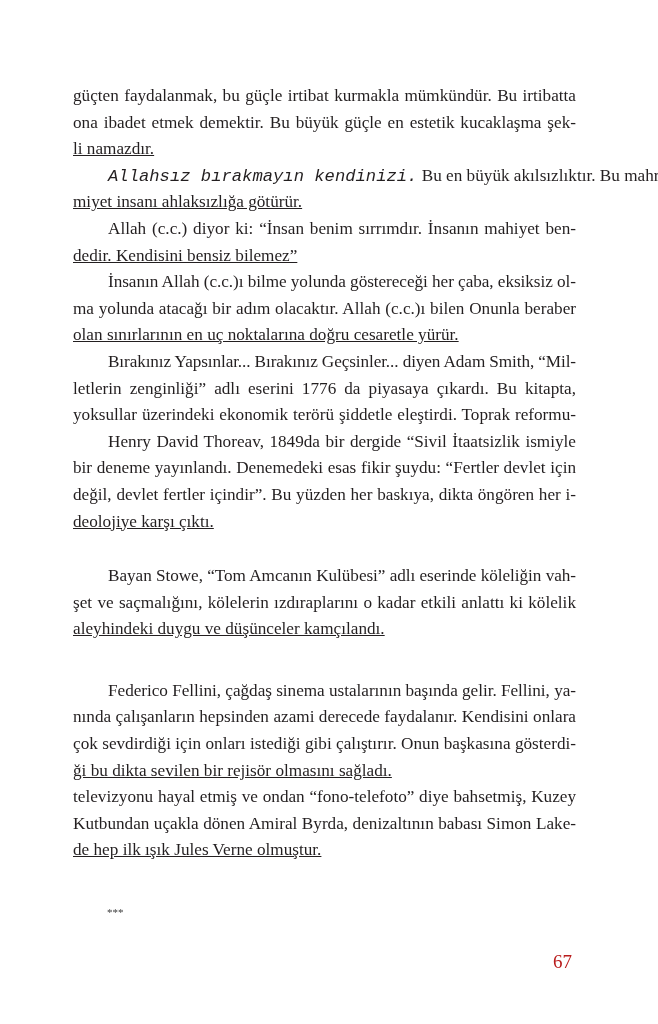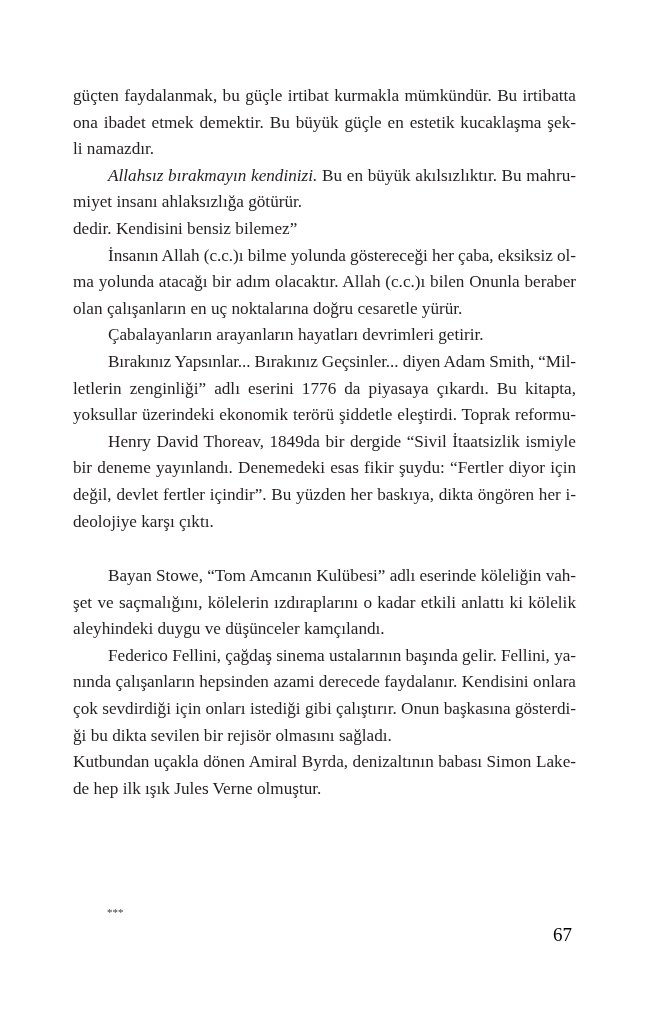--- a/index.html
+++ b/index.html
@@ -34,90 +34,91 @@
     height: 26.6px;
     line-height: 26.6px;
     font-size: 17.2px;
     white-space: nowrap;
     text-align: justify;
     text-align-last: justify;
     letter-spacing: 0;
   }
   .line.last {
     text-align-last: left;
+    text-decoration: underline;
   }
   .line.indent {
     padding-left: 35px;
   }
   .italic {
     font-style: italic;
+    font-family: Liberation Mono, monospace;
   }
   .separator {
     position: absolute;
     left: 107px;
     top: 906px;
     font-size: 11px;
     letter-spacing: 0px;
     color: #3a3a3a;
   }
   .page-number {
     position: absolute;
     left: 553px;
-    top: 924px;
+    top: 951px;
     font-size: 19px;
-    color: #000000;
+    color: #b91c1c;
   }
 </style>
 </head>
 <body>
 
 <div class="page">
   <div class="text-block" id="text-block">
       <div>
         <span class="line"><span>güçten faydalanmak, bu güçle irtibat kurmakla mümkündür. Bu irtibatta</span></span>
         <span class="line"><span>ona ibadet etmek demektir. Bu büyük güçle en estetik kucaklaşma şek-</span></span>
         <span class="line last"><span>li namazdır.</span></span>
       </div>
       <div>
         <span class="line indent"><span class="italic">Allahsız bırakmayın kendinizi.</span><span> Bu en büyük akılsızlıktır. Bu mahru-</span></span>
         <span class="line last"><span>miyet insanı ahlaksızlığa götürür.</span></span>
       </div>
       <div>
+        <span class="line indent"><span>Allah (c.c.) diyor ki: “İnsan benim sırrımdır. İnsanın mahiyet ben-</span></span>
         <span class="line last"><span>dedir. Kendisini bensiz bilemez”</span></span>
       </div>
       <div>
         <span class="line indent" style="letter-spacing: -0.0506696px;"><span>İnsanın Allah (c.c.)ı bilme yolunda göstereceği her çaba, eksiksiz ol-</span></span>
         <span class="line"><span>ma yolunda atacağı bir adım olacaktır. Allah (c.c.)ı bilen Onunla beraber</span></span>
-        <span class="line last"><span>olan çalışanların en uç noktalarına doğru cesaretle yürür.</span></span>
-      </div>
-      <div>
-        <span class="line indent last"><span>Çabalayanların arayanların hayatları devrimleri getirir.</span></span>
+        <span class="line last"><span>olan sınırlarının en uç noktalarına doğru cesaretle yürür.</span></span>
       </div>
       <div>
         <span class="line indent" style="letter-spacing: -0.101449px;"><span>Bırakınız Yapsınlar... Bırakınız Geçsinler... diyen Adam Smith, “Mil-</span></span>
         <span class="line"><span>letlerin zenginliği” adlı eserini 1776 da piyasaya çıkardı. Bu kitapta,</span></span>
         <span class="line"><span>yoksullar üzerindeki ekonomik terörü şiddetle eleştirdi. Toprak reformu-</span></span>
       </div>
       <div>
         <span class="line indent"><span>Henry David Thoreav, 1849da bir dergide “Sivil İtaatsizlik ismiyle</span></span>
-        <span class="line"><span>bir deneme yayınlandı. Denemedeki esas fikir şuydu: “Fertler diyor için</span></span>
+        <span class="line"><span>bir deneme yayınlandı. Denemedeki esas fikir şuydu: “Fertler devlet için</span></span>
         <span class="line"><span>değil, devlet fertler içindir”. Bu yüzden her baskıya, dikta öngören her i-</span></span>
         <span class="line last"><span>deolojiye karşı çıktı.</span></span>
       </div>
       <div>
         <span class="line indent" style="letter-spacing: -0.0446777px; margin-top: 28px;"><span>Bayan Stowe, “Tom Amcanın Kulübesi” adlı eserinde köleliğin vah-</span></span>
         <span class="line"><span>şet ve saçmalığını, kölelerin ızdıraplarını o kadar etkili anlattı ki kölelik</span></span>
         <span class="line last"><span>aleyhindeki duygu ve düşünceler kamçılandı.</span></span>
       </div>
       <div>
-        <span class="line indent" style="letter-spacing: -0.0303697px;"><span>Federico Fellini, çağdaş sinema ustalarının başında gelir. Fellini, ya-</span></span>
+        <span class="line indent" style="letter-spacing: -0.0303697px; margin-top: 35px;"><span>Federico Fellini, çağdaş sinema ustalarının başında gelir. Fellini, ya-</span></span>
         <span class="line"><span>nında çalışanların hepsinden azami derecede faydalanır. Kendisini onlara</span></span>
         <span class="line"><span>çok sevdirdiği için onları istediği gibi çalıştırır. Onun başkasına gösterdi-</span></span>
         <span class="line last"><span>ği bu dikta sevilen bir rejisör olmasını sağladı.</span></span>
       </div>
       <div>
+        <span class="line"><span>televizyonu hayal etmiş ve ondan “fono-telefoto” diye bahsetmiş, Kuzey</span></span>
         <span class="line"><span>Kutbundan uçakla dönen Amiral Byrda, denizaltının babası Simon Lake-</span></span>
         <span class="line last"><span>de hep ilk ışık Jules Verne olmuştur.</span></span>
       </div>
     </div>
   <div class="separator">***</div>
   <div class="page-number">67</div>
 </div>
 
 </body></html>

